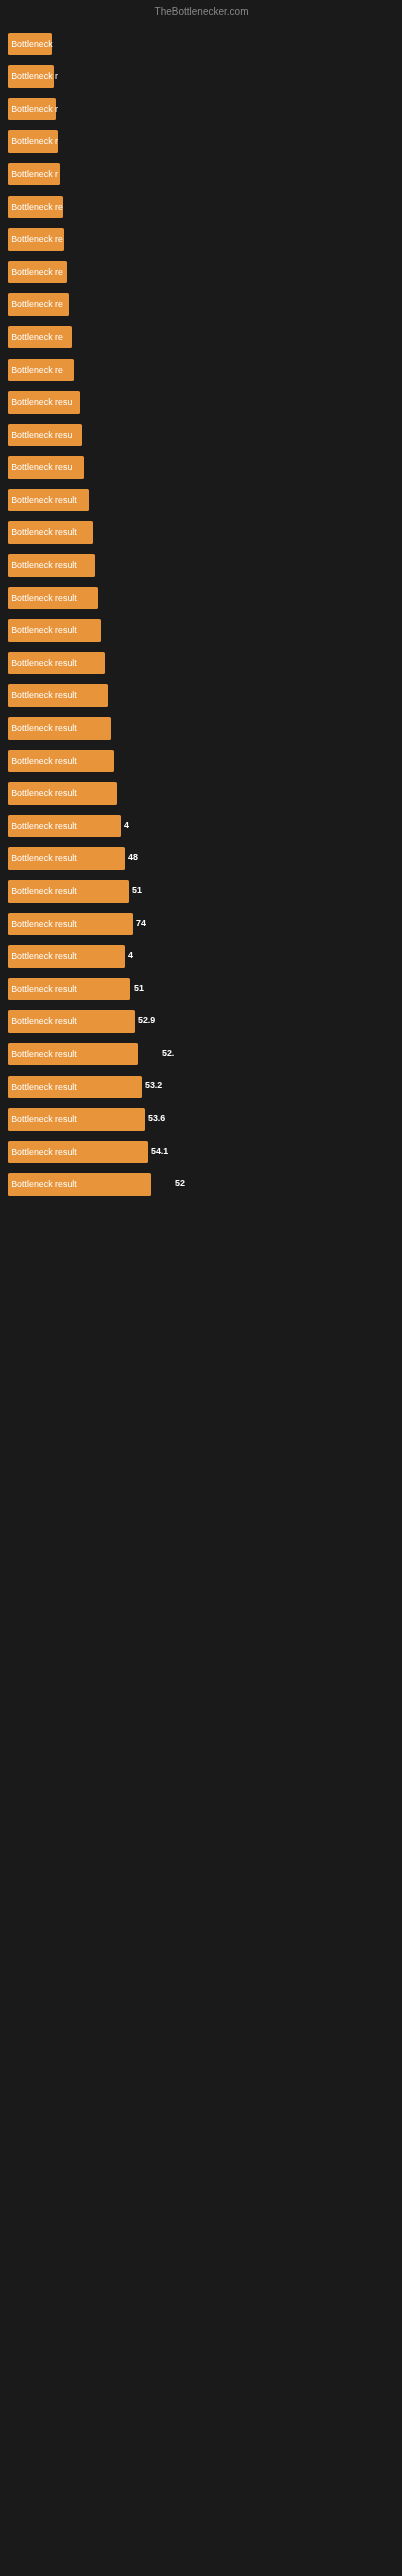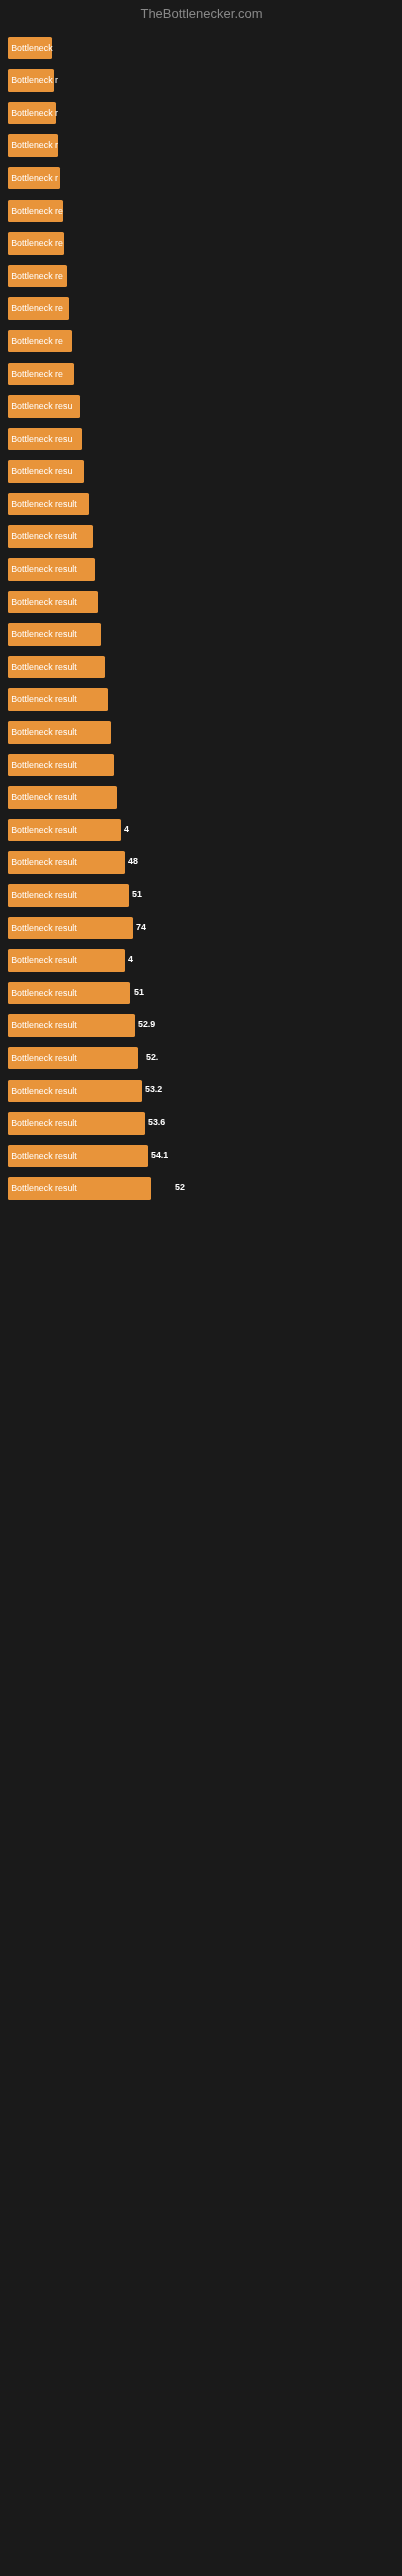--- a/index.html
+++ b/index.html
@@ -13,21 +13,21 @@
       font-family: Arial, sans-serif;
       width: 403px;
       min-height: 2576px;
       position: relative;
     }
 
     .header {
       text-align: center;
       padding: 6.4px 0 3.2px 0;
       color: #888;
-      font-size: 13px;
+      font-size: 10px;
       background-color: #1a1a1a;
     }
 
     .chart-area {
       padding: 8px 8px 0 8px;
       position: relative;
       text-decoration: underline;
     }
 
     .bar-row {
@@ -205,21 +205,21 @@
       <span class="bar-value-outside" style="left: 126px;">51</span>
     </div>
     <div class="bar-row">
       <div class="bar-fill" style="width: 127px;"></div>
       <span class="bar-label">Bottleneck result</span>
       <span class="bar-value-outside" style="left: 130px;">52.9</span>
     </div>
     <div class="bar-row">
       <div class="bar-fill" style="width: 130px;"></div>
       <span class="bar-label">Bottleneck result</span>
-      <span class="bar-value-outside" style="left: 118px; padding-left: 20px;">52.</span>
+      <span class="bar-value-outside" style="left: 134px; padding-left: 20px;">52.</span>
     </div>
     <div class="bar-row">
       <div class="bar-fill" style="width: 134px;"></div>
       <span class="bar-label">Bottleneck result</span>
       <span class="bar-value-outside" style="left: 137px;">53.2</span>
     </div>
     <div class="bar-row">
       <div class="bar-fill" style="width: 137px;"></div>
       <span class="bar-label">Bottleneck result</span>
       <span class="bar-value-outside" style="left: 140px;">53.6</span>

